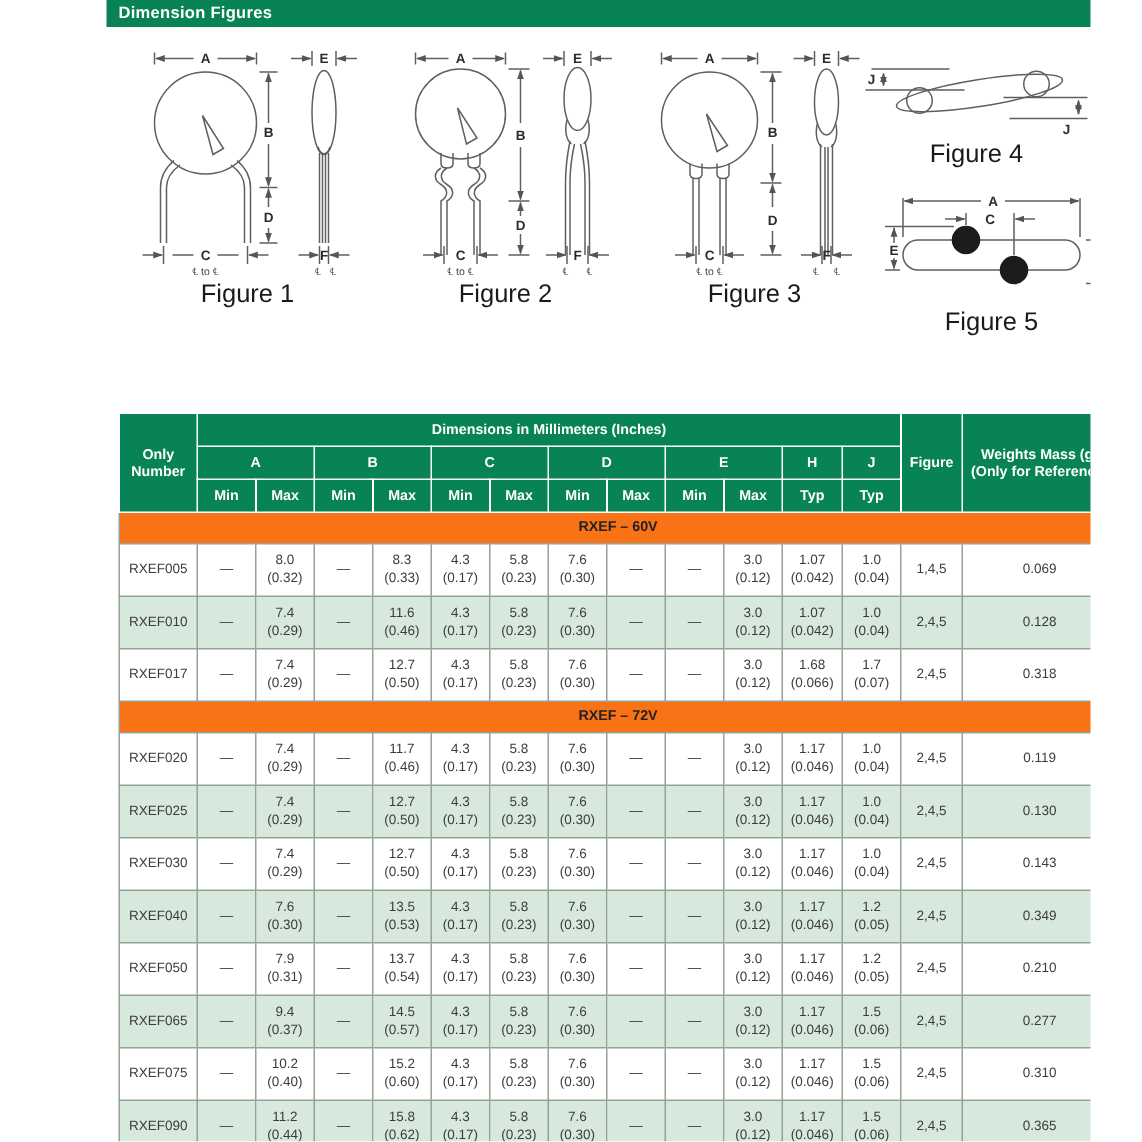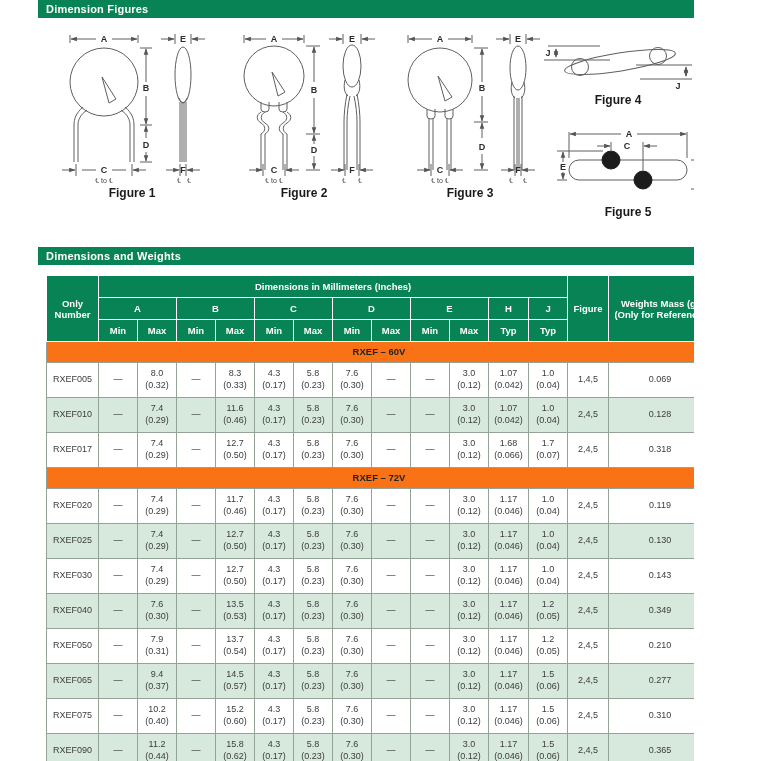--- a/index.html
+++ b/index.html
@@ -1,25 +1,25 @@
 <!DOCTYPE html>
 <html><head>
 <meta charset="utf-8">
 <style>
   html,body{margin:0;padding:0;background:#fff;}
   .page{position:relative;width:694px;height:761px;background:#fff;overflow:hidden;
-        font-family:"Liberation Sans",sans-serif;}
+        font-family:"Liberation Sans",sans-serif;margin-left:33px;}
   .greenbar{position:absolute;left:38px;width:672px;height:18px;background:#088355;
         color:#fff;font-size:11px;font-weight:bold;line-height:18px;padding-left:8px;
         box-sizing:border-box;letter-spacing:.2px;}
   #bar1{top:0;}
   #bar2{top:247px;}
   .figures{position:absolute;left:38px;top:24px;width:700px;height:215px;}
   .fig{position:absolute;text-align:center;}
-  .figlabel{font-size:12px;font-weight:bold;color:#1a1a1a;margin-top:1px;}
+  .figlabel{font-size:17px;font-weight:normal;color:#1a1a1a;margin-top:1px;}
   svg{display:block;}
   .ln path,.ln circle,.ln ellipse,.ln rect{stroke:#5f5f5f;fill:none;stroke-width:1;}
   .dl path{stroke:#5f5f5f;fill:none;stroke-width:1;}
   .dim{font:bold 9px "Liberation Sans",sans-serif;fill:#2c2c2c;text-anchor:middle;}
   .cl{font:7px "Liberation Sans",sans-serif;fill:#444;text-anchor:middle;}
   .pad{fill:#1c1c1c;stroke:#1c1c1c;}
   
   table{position:absolute;left:46px;top:275px;width:666px;border-collapse:collapse;
         table-layout:fixed;}
   th,td{white-space:pre-line;text-align:center;vertical-align:middle;overflow:hidden;}
@@ -232,21 +232,20 @@
         <text class="dim" x="76" y="17">A</text>
         <text class="dim" x="74" y="29">C</text>
         <text class="dim" x="10" y="50">E</text>
         <text class="dim" x="144" y="58">H</text>
       </svg>
       <div class="figlabel">Figure 5</div>
     </div>
 
   </div>
 
-  <div class="greenbar" id="bar2">Dimensions and Weights</div>
 
   <table>
     <colgroup>
       <col style="width:52px">
       <col style="width:39px">
         <col style="width:39px">
         <col style="width:39px">
         <col style="width:39px">
       <col style="width:39px">
         <col style="width:39px">

